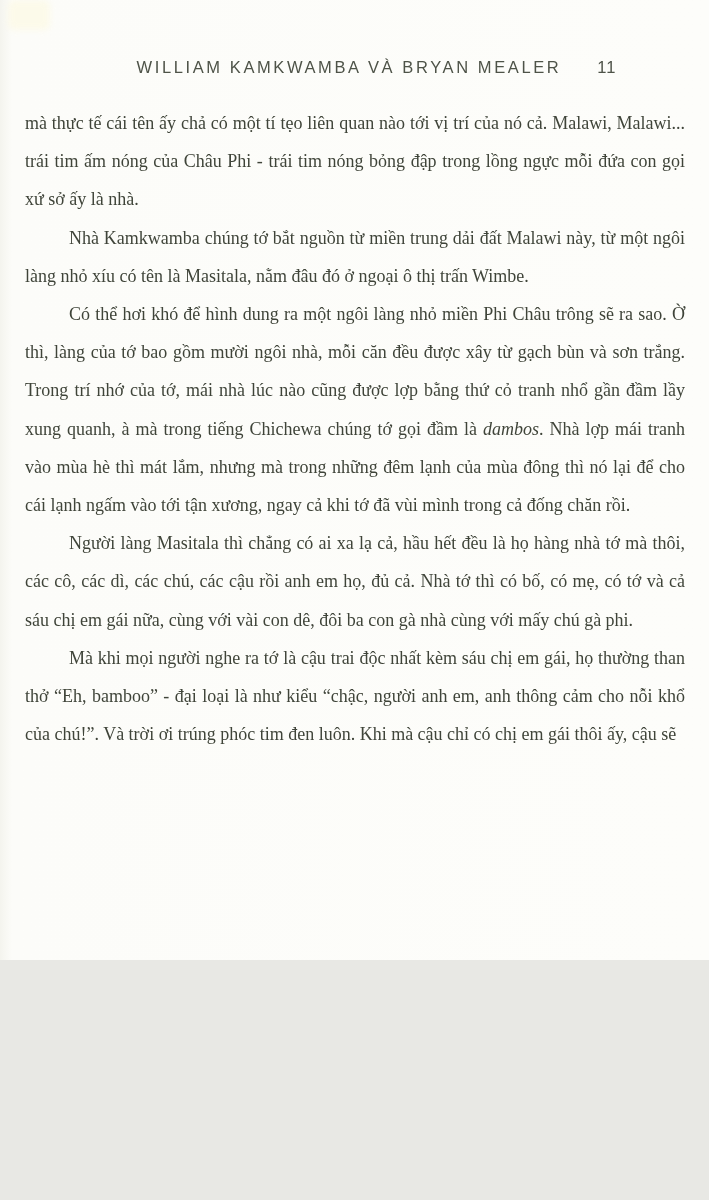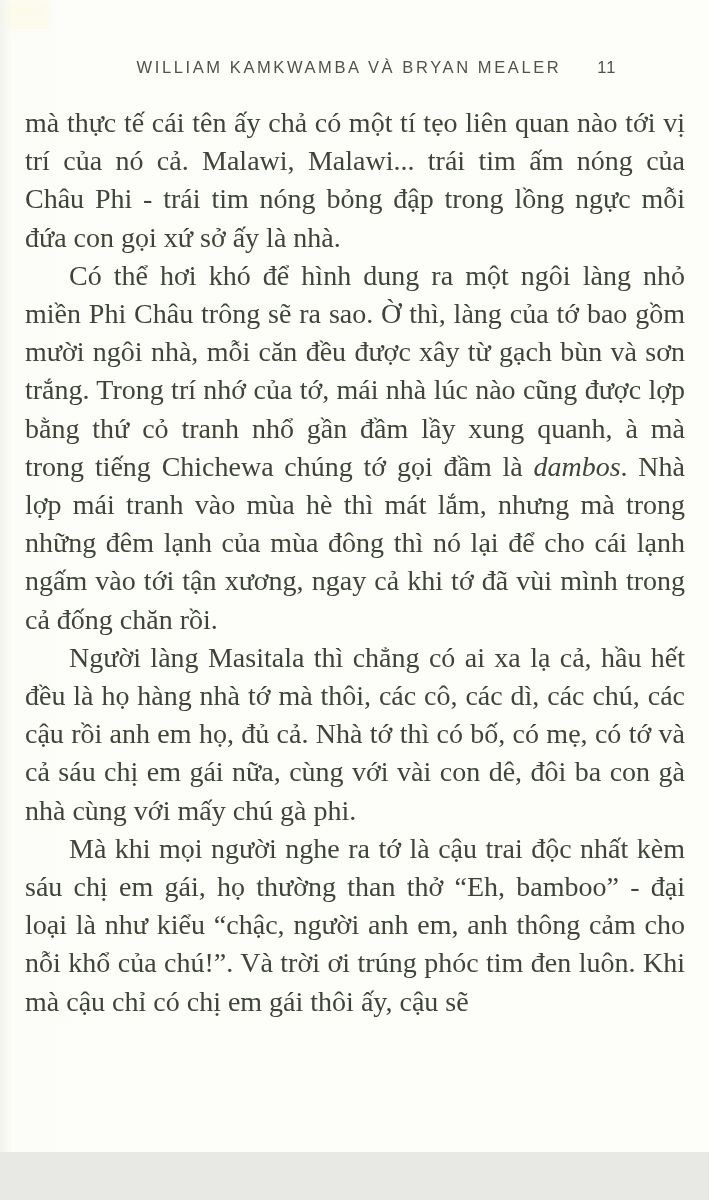--- a/index.html
+++ b/index.html
@@ -3,21 +3,21 @@
 <meta charset="utf-8">
 <style>
   html, body {
     margin: 0;
     padding: 0;
     background: #e8e8e4;
   }
   .page {
     position: relative;
     width: 709px;
-    height: 1152px;
+    height: 960px;
     margin: 0 auto;
     background: linear-gradient(90deg, #f4f4ee 0px, #fcfcf9 12px, #fdfdfa 100%);
     overflow: hidden;
     font-family: "Liberation Serif", "DejaVu Serif", serif;
     text-decoration: underline;
   }
   .scan-artifact {
     position: absolute;
     left: 8px;
     top: 0px;
@@ -48,21 +48,21 @@
   .page-number {
     letter-spacing: 1px;
     text-align: right;
   }
   .body-text {
     position: absolute;
     top: 104px;
     left: 25px;
     width: 660px;
     color: #3f4439;
-    font-size: 28px;
+    font-size: 18px;
     line-height: 38.2px;
     text-align: justify;
   }
   .para {
     margin: 0;
     text-indent: 0;
   }
   .para.indent {
     text-indent: 44px;
   }
@@ -76,17 +76,18 @@
 <div class="page">
   <div class="scan-artifact"></div>
 
   <div class="header" style="color: rgb(78, 83, 72);">
     <span class="running-title">WILLIAM KAMKWAMBA VÀ BRYAN MEALER</span>
     <span class="page-number">11</span>
   </div>
 
   <div class="body-text" id="body-text" style="color: rgb(63, 68, 57);">
       <p class="para"><span>mà thực tế cái tên ấy chả có một tí tẹo liên quan nào tới vị trí của nó cả. Malawi, Malawi... trái tim ấm nóng của Châu Phi - trái tim nóng bỏng đập trong lồng ngực mỗi đứa con gọi xứ sở ấy là nhà.</span></p>
+      <p class="para indent"><span>Nhà Kamkwamba chúng tớ bắt nguồn từ miền trung dải đất Malawi này, từ một ngôi làng nhỏ xíu có tên là Masitala, nằm đâu đó ở ngoại ô thị trấn Wimbe.</span></p>
       <p class="para indent"><span>Có thể hơi khó để hình dung ra một ngôi làng nhỏ miền Phi Châu trông sẽ ra sao. Ờ thì, làng của tớ bao gồm mười ngôi nhà, mỗi căn đều được xây từ gạch bùn và sơn trắng. Trong trí nhớ của tớ, mái nhà lúc nào cũng được lợp bằng thứ cỏ tranh nhổ gần đầm lầy xung quanh, à mà trong tiếng Chichewa chúng tớ gọi đầm là </span><em>dambos</em><span>. Nhà lợp mái tranh vào mùa hè thì mát lắm, nhưng mà trong những đêm lạnh của mùa đông thì nó lại để cho cái lạnh ngấm vào tới tận xương, ngay cả khi tớ đã vùi mình trong cả đống chăn rồi.</span></p>
       <p class="para indent"><span>Người làng Masitala thì chẳng có ai xa lạ cả, hầu hết đều là họ hàng nhà tớ mà thôi, các cô, các dì, các chú, các cậu rồi anh em họ, đủ cả. Nhà tớ thì có bố, có mẹ, có tớ và cả sáu chị em gái nữa, cùng với vài con dê, đôi ba con gà nhà cùng với mấy chú gà phi.</span></p>
       <p class="para indent"><span>Mà khi mọi người nghe ra tớ là cậu trai độc nhất kèm sáu chị em gái, họ thường than thở “Eh, bamboo” - đại loại là như kiểu “chậc, người anh em, anh thông cảm cho nỗi khổ của chú!”. Và trời ơi trúng phóc tim đen luôn. Khi mà cậu chỉ có chị em gái thôi ấy, cậu sẽ</span></p>
     </div>
 </div>
 
 </body></html>

